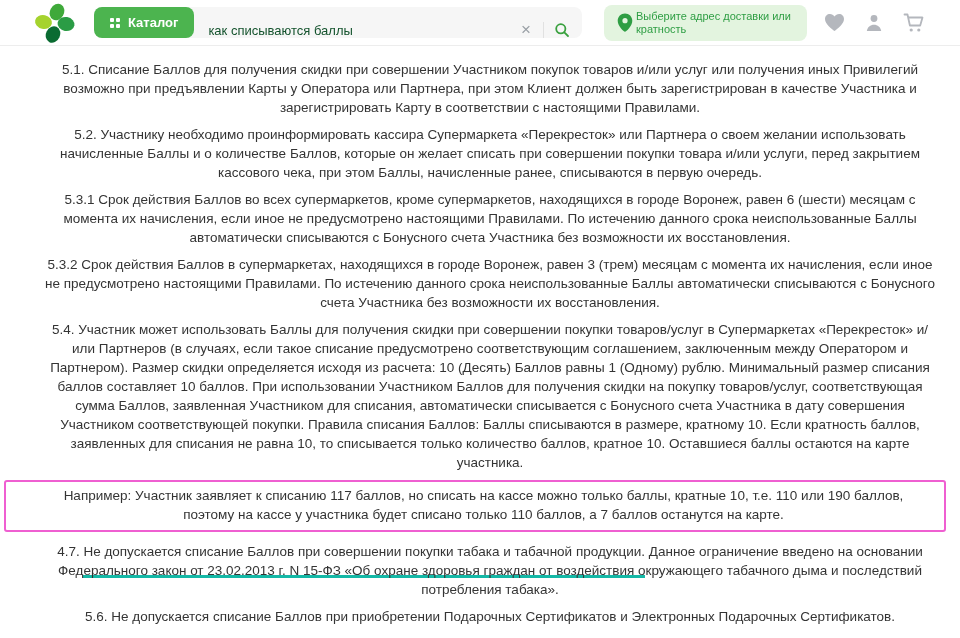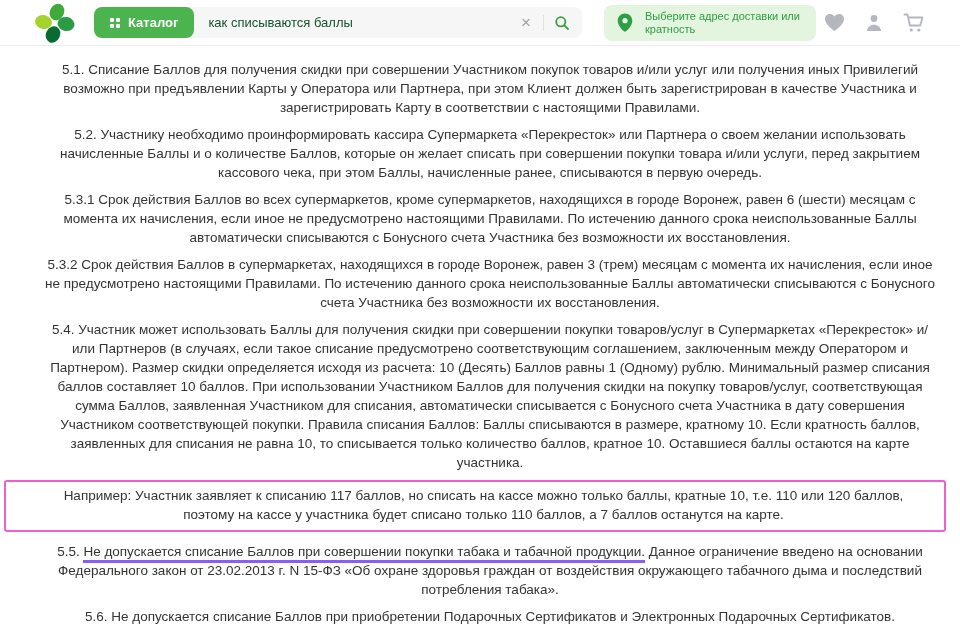--- a/index.html
+++ b/index.html
@@ -12,21 +12,21 @@
 
   
   .header {
     height: 46px; display: flex; align-items: center;
     padding: 0 35px 0 32px; border-bottom: 1px solid #ededed;
     background: #fff;
   }
   .logo { width: 46px; height: 42px; flex: 0 0 auto; margin-right: 16px; }
 
   .search-wrap {
-    display: flex; align-items: center;
+    display: flex; align-items: flex-end;
     background: #f6f6f6; border-radius: 8px;
     height: 31px; width: 488px; flex: 0 0 auto;
   }
   .catalog-btn {
     display: flex; align-items: center; gap: 8px;
     background: #4cb44f; color: #fff; border: none; cursor: pointer;
     border-radius: 8px; height: 31px; padding: 0 16px;
     font-size: 13px; font-weight: 700; font-family: inherit;
     flex: 0 0 auto;
   }
@@ -37,21 +37,21 @@
     font-family: Liberation Sans, sans-serif; font-size: 13px; color: #14532d; padding: 0 8px 0 14px;
   }
   .clear-btn {
     border: none; background: transparent; color: #9aa0a6; cursor: pointer;
     font-size: 17px; line-height: 1; padding: 0 4px; font-family: inherit;
   }
   .search-divider { width: 1px; height: 16px; background: #e1e1e1; margin: 0 8px; }
   .search-submit { border: none; background: transparent; cursor: pointer; padding: 0 12px 0 2px; display: flex; align-items: center; }
 
   .address-pill {
-    margin-left: 22px; display: flex; align-items: center; gap: 9px;
+    margin-left: 22px; display: flex; align-items: center; 
     background: #e3f4df; border-radius: 8px; height: 36px; padding: 0 16px 0 10px;
     cursor: pointer; flex: 0 0 auto;
   }
   .address-text { font-size: 11px; line-height: 13px; color: #2f9e44; }
 
   .header-actions { margin-left: auto; display: flex; align-items: center; gap: 19px; }
   .action-btn { border: none; background: transparent; padding: 0; cursor: pointer; display: flex; }
 
   
   .doc {
@@ -59,21 +59,21 @@
     font-size: 13.5px; line-height: 19px; color: #343434;
   }
   .doc-heading { font-weight: 700; margin: 0 0 8px 11px; }
   .doc p { margin: 0 0 8px 0; text-align: center; }
   .example-box {
     border: 2.5px solid #ef5fd1; border-radius: 3px;
     margin: 2px -11px 10px -41px;
     padding: 4px 20px 6px 37px;
   }
   .example-box p { margin: 0; }
-  .underline-pink { border-bottom: 3px solid #8b5cf6; padding-bottom: 1px; }
+  .underline-pink { border-bottom: 3px solid #14b8a6; padding-bottom: 16px; }
   .doc p:last-child { margin-bottom: 0; }
 </style>
 </head>
 <body>
 
 <header class="header">
   <a class="logo">
     <svg width="46" height="42" viewBox="0 0 46 42">
       <ellipse cx="25" cy="10" rx="7" ry="8.5" fill="#3fa93a" transform="rotate(28 25 10)"></ellipse>
       <ellipse cx="11.5" cy="20" rx="8.5" ry="7" fill="#a5d32e" transform="rotate(12 11.5 20)"></ellipse>
@@ -138,20 +138,20 @@
 
 <main class="doc">
 
   <p>5.1. Списание Баллов для получения скидки при совершении Участником покупок товаров и/или услуг или получения иных Привилегий возможно при предъявлении Карты у Оператора или Партнера, при этом Клиент должен быть зарегистрирован в качестве Участника и зарегистрировать Карту в соответствии с настоящими Правилами.</p>
   <p>5.2. Участнику необходимо проинформировать кассира Супермаркета «Перекресток» или Партнера о своем желании использовать начисленные Баллы и о количестве Баллов, которые он желает списать при совершении покупки товара и/или услуги, перед закрытием кассового чека, при этом Баллы, начисленные ранее, списываются в первую очередь.</p>
   <p>5.3.1 Срок действия Баллов во всех супермаркетов, кроме супермаркетов, находящихся в городе Воронеж, равен 6 (шести) месяцам с момента их начисления, если иное не предусмотрено настоящими Правилами. По истечению данного срока неиспользованные Баллы автоматически списываются с Бонусного счета Участника без возможности их восстановления.</p>
   <p>5.3.2 Срок действия Баллов в супермаркетах, находящихся в городе Воронеж, равен 3 (трем) месяцам с момента их начисления, если иное не предусмотрено настоящими Правилами. По истечению данного срока неиспользованные Баллы автоматически списываются с Бонусного счета Участника без возможности их восстановления.</p>
   <p>5.4. Участник может использовать Баллы для получения скидки при совершении покупки товаров/услуг в Супермаркетах «Перекресток» и/или Партнеров (в случаях, если такое списание предусмотрено соответствующим соглашением, заключенным между Оператором и Партнером). Размер скидки определяется исходя из расчета: 10 (Десять) Баллов равны 1 (Одному) рублю. Минимальный размер списания баллов составляет 10 баллов. При использовании Участником Баллов для получения скидки на покупку товаров/услуг, соответствующая сумма Баллов, заявленная Участником для списания, автоматически списывается с Бонусного счета Участника в дату совершения Участником соответствующей покупки. Правила списания Баллов: Баллы списываются в размере, кратному 10. Если кратность баллов, заявленных для списания не равна 10, то списывается только количество баллов, кратное 10. Оставшиеся баллы остаются на карте участника.</p>
 
   <div class="example-box">
-    <p>Например: Участник заявляет к списанию 117 баллов, но списать на кассе можно только баллы, кратные 10, т.е. 110 или 120 баллов, поэтому на кассе у участника будет списано только 110 баллов, а 7 баллов останутся на карте.</p>
+    <p>Например: Участник заявляет к списанию 117 баллов, но списать на кассе можно только баллы, кратные 10, т.е. 110 или 190 баллов, поэтому на кассе у участника будет списано только 110 баллов, а 7 баллов останутся на карте.</p>
   </div>
 
-  <p><span>5.5. </span><span class="underline-pink">Не допускается списание Баллов при совершении покупки табака и табачной продукции.</span><span> Данное ограничение введено на основании Федерального закон от 23.02.2013 г. N 15-ФЗ «Об охране здоровья граждан от воздействия окружающего табачного дыма и последствий потребления табака».</span></p>
+  <p><span>4.7. </span><span class="underline-pink">Не допускается списание Баллов при совершении покупки табака и табачной продукции.</span><span> Данное ограничение введено на основании Федерального закон от 23.02.2013 г. N 15-ФЗ «Об охране здоровья граждан от воздействия окружающего табачного дыма и последствий потребления табака».</span></p>
 
   <p>5.6. Не допускается списание Баллов при приобретении Подарочных Сертификатов и Электронных Подарочных Сертификатов.</p>
 
 </main>
 
 </body></html>

